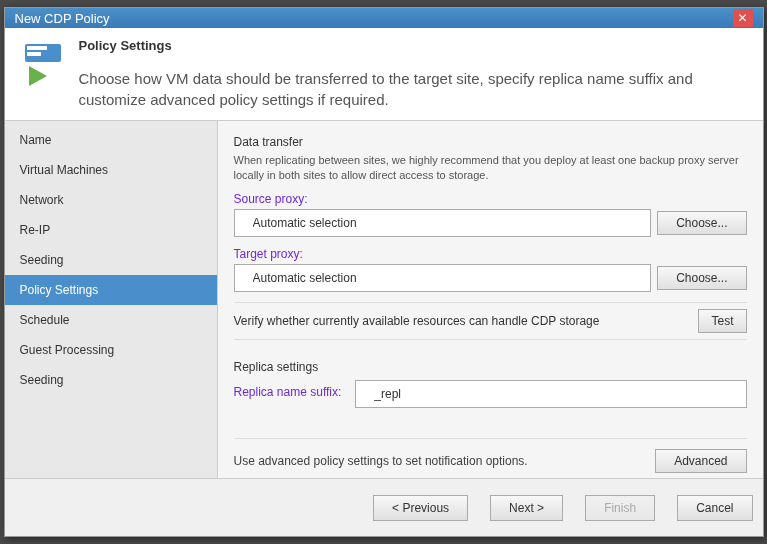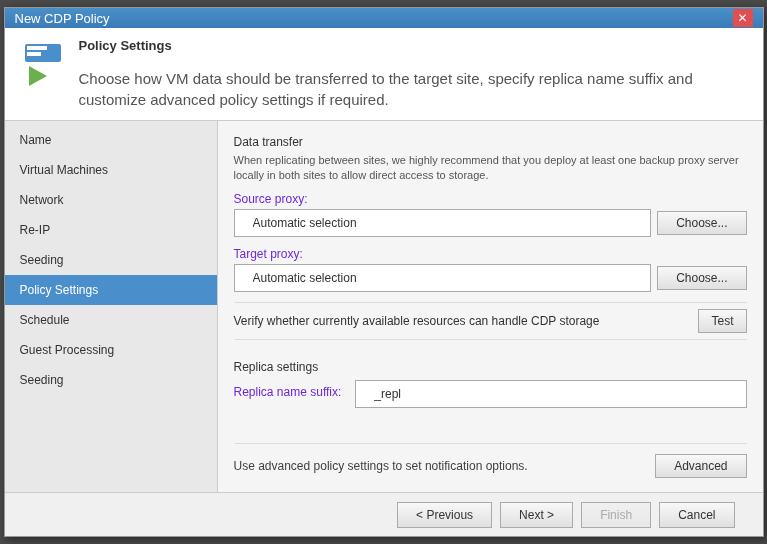--- a/index.html
+++ b/index.html
@@ -197,26 +197,26 @@
       padding-top: 10px;
       border-top: 1px solid #ddd;
     }
     .advanced-text {
       font-size: 12px;
       color: #404040;
     }
     .footer {
       background: #f0f0f0;
       border-top: 1px solid #ccc;
-      padding: 8px 28px;
+      padding: 8px 10px;
       display: flex;
       align-items: center;
       justify-content: flex-end;
-      gap: 8px;
-      height: 44px;
+      gap: 22px;
+      height: 58px;
       flex-shrink: 0;
     }
     .btn-footer {
       height: 26px;
       padding: 0 18px;
       border: 1px solid #aaa;
       background: linear-gradient(to bottom, #f8f8f8, #e0e0e0);
       font-size: 12px;
       cursor: pointer;
       color: #333;

